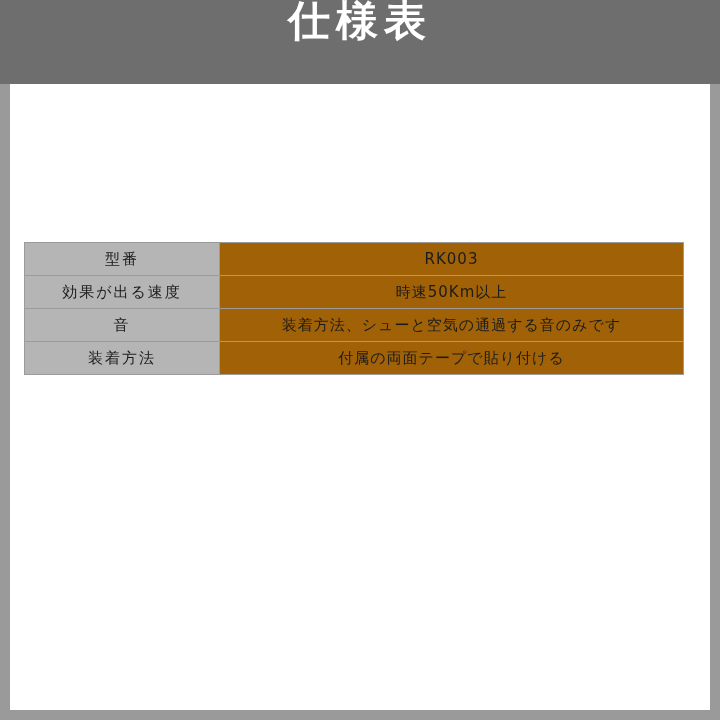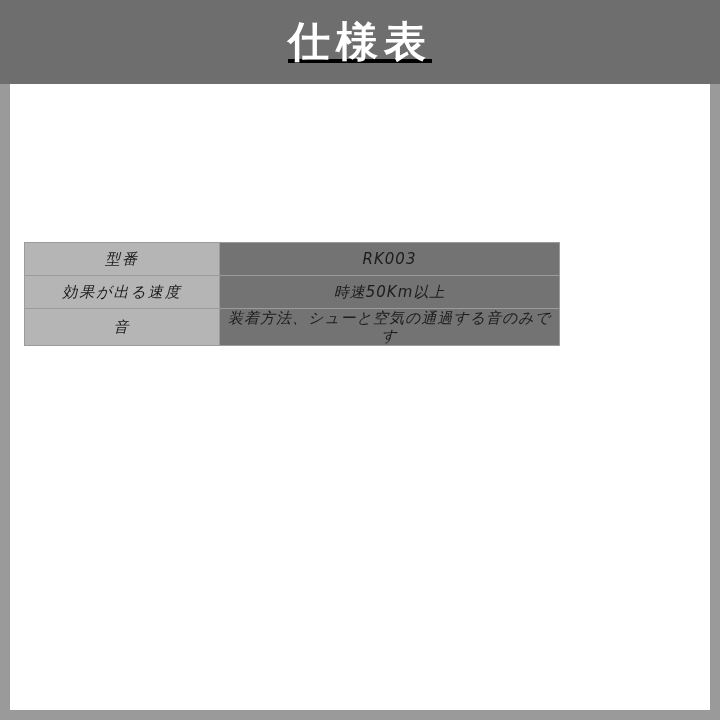--- a/index.html
+++ b/index.html
@@ -39,23 +39,22 @@
     width: 720px; height: 10px;
     background: #9a9a9a;
   }
   .header {
     position: absolute;
     left: 0; top: 0;
     width: 720px;
     height: 84px;
     background: #6e6e6e;
     display: flex;
-    align-items: center;
+    align-items: flex-start;
     justify-content: center;
-    text-decoration: underline;
   }
   .header-title {
     color: #ffffff;
     font-size: 42px;
     font-weight: bold;
     letter-spacing: 6px;
     line-height: 1;
     font-family: "DejaVu Sans", "Liberation Sans", sans-serif;
   }
   .content {
@@ -67,42 +66,41 @@
     background: #ffffff;
   }
   .spec-table-wrap {
     position: absolute;
     left: 14px;
     top: 158px;
     width: 672px;
   }
   table.spec-table {
     border-collapse: collapse;
-    width: 536px;
+    width: 660px;
     table-layout: fixed;
-    font-style: italic;
   }
   table.spec-table td {
     border: 1px solid #9b9b9b;
     height: 32px;
     padding: 0 4px;
     font-size: 15px;
     color: #1c1c1c;
     font-family: "DejaVu Sans", "Liberation Sans", sans-serif;
     line-height: 1.2;
   }
   td.label-cell {
     width: 186px;
     background: #b5b5b5;
     text-align: center;
     letter-spacing: 2px;
     color: #1a1a1a;
   }
   td.value-cell {
-    background: #737373;
+    background: #a16207;
     text-align: center;
     letter-spacing: 1px;
   }
 </style>
 </head>
 <body>
 
 <div class="page">
 
   <div class="frame-left"></div>
@@ -122,18 +120,22 @@
             <td class="value-cell">RK003</td>
           </tr>
           <tr>
             <td class="label-cell">効果が出る速度</td>
             <td class="value-cell">時速50Km以上</td>
           </tr>
           <tr>
             <td class="label-cell">音</td>
             <td class="value-cell">装着方法、シューと空気の通過する音のみです</td>
           </tr>
+          <tr>
+            <td class="label-cell">装着方法</td>
+            <td class="value-cell">付属の両面テープで貼り付ける</td>
+          </tr>
         </tbody>
       </table>
     </div>
   </div>
 
 </div>
 
 </body></html>

